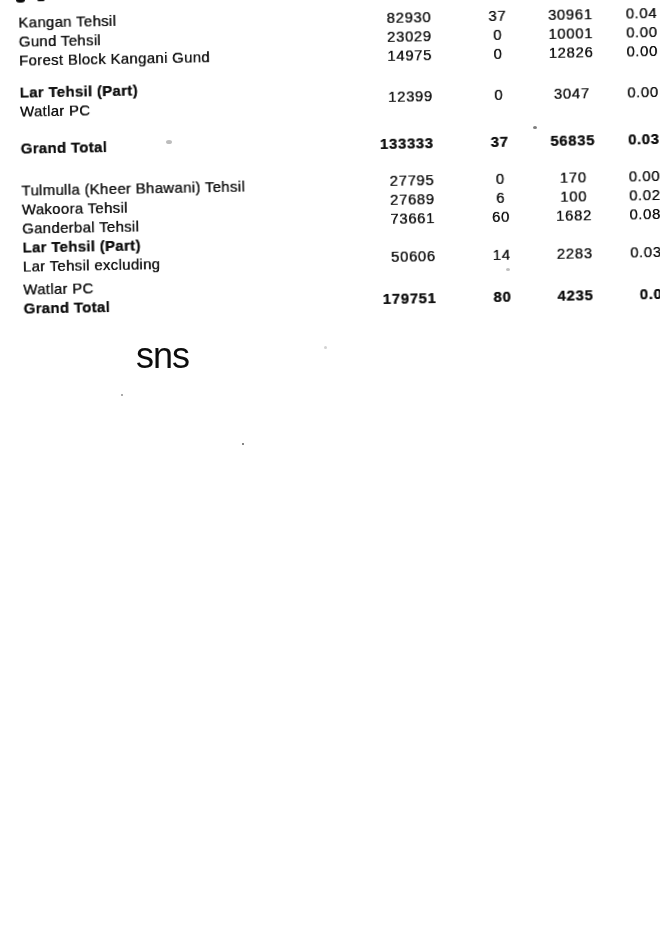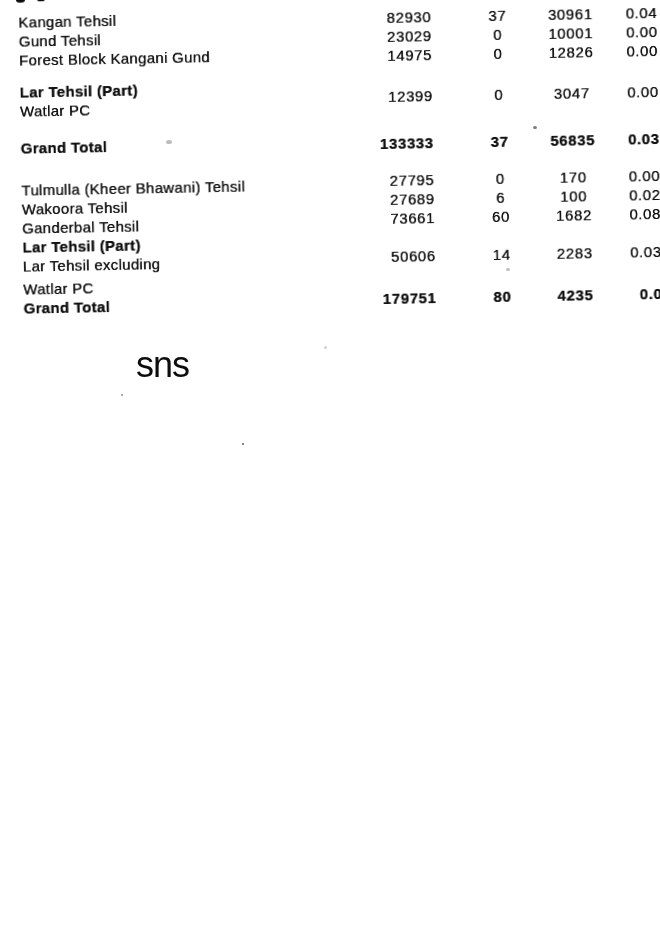--- a/index.html
+++ b/index.html
@@ -50,21 +50,21 @@
   .vm2 .v { top: 16px; }
   .vb .v { font-weight: bold; }
   
   .frag {
     position: absolute; background: #141414; border-radius: 40%;
   }
   .frag1 { left: 16px; top: -3px; width: 9px; height: 6px; }
   .frag2 { left: 37px; top: -3px; width: 8px; height: 5px; }
   
   .annotation {
-    position: absolute; left: 136px; top: 345px;
+    position: absolute; left: 136px; top: 336px;
     font-size: 36px; line-height: 40px;
     letter-spacing: -1px;
     color: #0d0d0d;
     font-family: "Liberation Sans", sans-serif;
   }
   
   .spk { position: absolute; border-radius: 50%; }
   .spk1 { left: 533px; top: 126px; width: 4px; height: 3px; background: #7d7d7d; }
   .spk2 { left: 166px; top: 140px; width: 6px; height: 4px; background: #bdbdbd; }
   .spk3 { left: 506px; top: 268px; width: 4px; height: 3px; background: #bfbfbf; }

